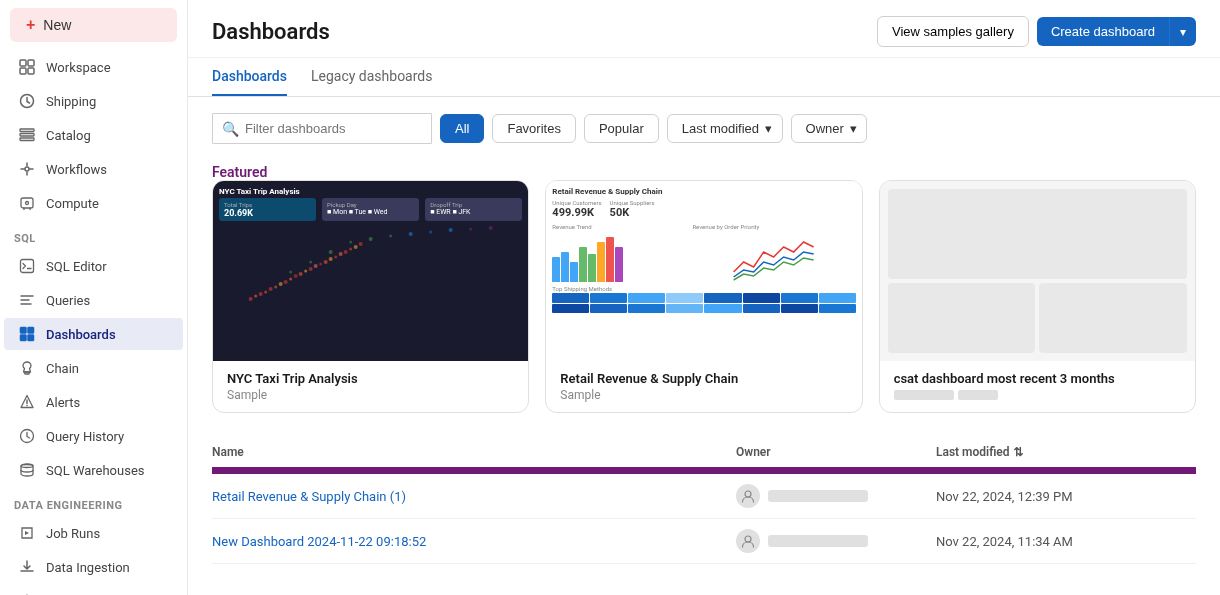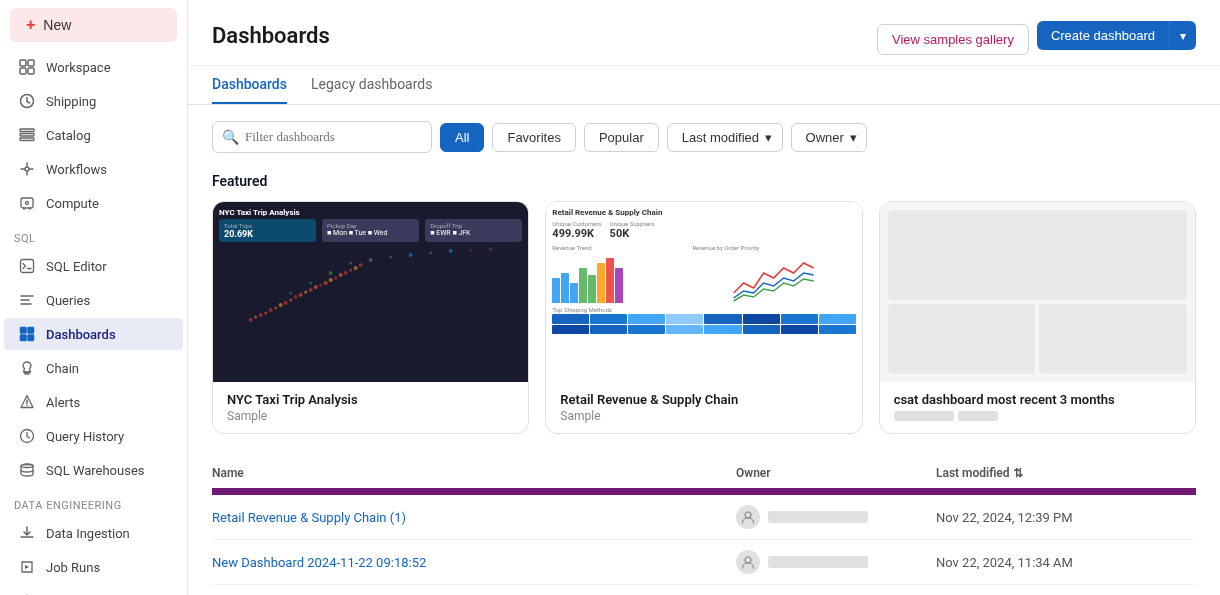--- a/index.html
+++ b/index.html
@@ -2,54 +2,54 @@
 <html><head>
   <meta charset="utf-8">
   <style>
     * { box-sizing: border-box; margin: 0; padding: 0; }
     body { font-family: -apple-system, BlinkMacSystemFont, 'Segoe UI', Roboto, sans-serif; font-size: 14px; color: #333; display: flex; height: 595px; overflow: hidden; background: #fff; }
 
     
     .sidebar { width: 188px; min-width: 188px; background: #fff; border-right: 1px solid #e8e8e8; display: flex; flex-direction: column; height: 100%; overflow-y: auto; }
     .sidebar-new-btn { margin: 8px 10px; padding: 8px 16px; background: #fce8e8; border: none; border-radius: 6px; cursor: pointer; font-size: 14px; color: #333; display: flex; align-items: center; gap: 8px; font-weight: 500; }
     .sidebar-new-btn .plus-icon { color: #e53935; font-size: 16px; font-weight: bold; }
-    .sidebar-section-label { font-size: 11px; color: #888; padding: 12px 14px 4px; font-weight: 400; text-transform: uppercase; letter-spacing: 0.5px; }
+    .sidebar-section-label { font-size: 11px; color: #888; padding: 12px 14px 4px; font-weight: 700; text-transform: uppercase; letter-spacing: 0.5px; }
     .sidebar-item { display: flex; align-items: center; gap: 10px; padding: 7px 14px; cursor: pointer; color: #444; border-radius: 4px; margin: 1px 4px; }
     .sidebar-item.active { background: #e8eaf6; color: #1a237e; font-weight: 500; }
     .sidebar-icon { width: 18px; height: 18px; display: flex; align-items: center; justify-content: center; flex-shrink: 0; }
     .sidebar-item-label { font-size: 13px; }
 
     
     .main { flex: 1; display: flex; flex-direction: column; overflow: hidden; }
     .main-header { padding: 16px 24px 10px; display: flex; align-items: center; justify-content: space-between; border-bottom: 1px solid #f0f0f0; }
     .main-title { font-size: 22px; font-weight: 600; color: #1a1a1a; }
     .header-actions { display: flex; align-items: center; gap: 8px; }
-    .btn-samples { padding: 7px 14px; border: 1px solid #d0d0d0; background: #fff; border-radius: 6px; cursor: pointer; font-size: 13px; color: #be185d; margin-top: 8px; }
+    .btn-samples { padding: 7px 14px; border: 1px solid #d0d0d0; background: #fff; border-radius: 6px; cursor: pointer; font-size: 13px; color: #000000; }
     .btn-create { padding: 7px 14px; background: #1565c0; color: #fff; border: none; border-radius: 6px 0 0 6px; cursor: pointer; font-size: 13px; font-weight: 500; }
     .btn-dropdown { padding: 7px 10px; background: #1565c0; color: #fff; border: none; border-left: 1px solid #1976d2; border-radius: 0 6px 6px 0; cursor: pointer; font-size: 12px; }
 
     
     .tabs { display: flex; padding: 0 24px; border-bottom: 1px solid #e0e0e0; }
     .tab { padding: 10px 0; margin-right: 24px; cursor: pointer; font-size: 14px; color: #666; border-bottom: 2px solid transparent; }
     .tab.active { color: #1565c0; border-bottom: 2px solid #1565c0; font-weight: 500; }
 
     
     .content { flex: 1; padding: 16px 24px; overflow-y: auto; }
 
     
     .filter-row { display: flex; align-items: center; gap: 8px; margin-bottom: 20px; }
     .search-input-wrap { position: relative; flex: 0 0 220px; }
     .search-input-wrap .search-icon-inner { position: absolute; left: 10px; top: 50%; transform: translateY(-50%); color: #999; font-size: 14px; }
-    .search-input { width: 100%; padding: 7px 10px 7px 32px; border: 1px solid #d0d0d0; border-radius: 6px; font-size: 13px; outline: none; font-family: Liberation Serif, serif; }
+    .search-input { width: 100%; padding: 7px 10px 7px 32px; border: 1px solid #d0d0d0; border-radius: 1px; font-size: 13px; outline: none; }
     .filter-btn { padding: 6px 14px; border: 1px solid #d0d0d0; background: #fff; border-radius: 6px; cursor: pointer; font-size: 13px; color: #333; }
     .filter-btn.active { background: #1565c0; color: #fff; border-color: #1565c0; }
     .filter-btn-dropdown { padding: 6px 10px 6px 14px; border: 1px solid #d0d0d0; background: #fff; border-radius: 6px; cursor: pointer; font-size: 13px; color: #333; display: flex; align-items: center; gap: 6px; }
 
     
-    .section-title { font-size: 14px; font-weight: 600; color: #0f172a; margin-bottom: 12px; }
+    .section-title { font-size: 14px; font-weight: 600; color: #701a75; }
     .featured-grid { display: grid; grid-template-columns: repeat(3, 1fr); gap: 16px; margin-bottom: 24px; }
     .featured-card { border: 1px solid #e0e0e0; border-radius: 12px; overflow: hidden; cursor: pointer; }
     .card-preview { height: 180px; background: #f5f5f5; overflow: hidden; position: relative; }
     .card-info { padding: 10px 14px; }
     .card-title { font-size: 13px; font-weight: 600; color: #1a1a1a; }
     .card-subtitle { font-size: 12px; color: #888; margin-top: 2px; }
 
     
     .taxi-preview { background: #1a1a2e; width: 100%; height: 100%; position: relative; padding: 6px; }
     .taxi-preview-title { color: #fff; font-size: 8px; font-weight: bold; margin-bottom: 2px; }
@@ -200,34 +200,34 @@
       </svg>
     </span>
     <span class="sidebar-item-label">SQL Warehouses</span>
   </div>
 
   <div class="sidebar-section-label">Data Engineering</div>
 
   <div class="sidebar-item">
     <span class="sidebar-icon">
       <svg width="16" height="16" viewBox="0 0 16 16" fill="none">
+        <path d="M3 3h10v10H3z" stroke="#666" stroke-width="1.3" rx="1"></path>
+        <path d="M6 6l4 2-4 2V6z" fill="#666"></path>
+      </svg>
+    </span>
+    <span class="sidebar-item-label">Job Runs</span>
+  </div>
+  <div class="sidebar-item">
+    <span class="sidebar-icon">
+      <svg width="16" height="16" viewBox="0 0 16 16" fill="none">
         <path d="M8 2v8M5 7l3 3 3-3" stroke="#666" stroke-width="1.5" stroke-linecap="round" stroke-linejoin="round"></path>
         <path d="M2 12h12" stroke="#666" stroke-width="1.5" stroke-linecap="round"></path>
       </svg>
     </span>
     <span class="sidebar-item-label">Data Ingestion</span>
-  </div>
-  <div class="sidebar-item">
-    <span class="sidebar-icon">
-      <svg width="16" height="16" viewBox="0 0 16 16" fill="none">
-        <path d="M3 3h10v10H3z" stroke="#666" stroke-width="1.3" rx="1"></path>
-        <path d="M6 6l4 2-4 2V6z" fill="#666"></path>
-      </svg>
-    </span>
-    <span class="sidebar-item-label">Job Runs</span>
   </div>
   <div class="sidebar-item">
     <span class="sidebar-icon">
       <svg width="16" height="16" viewBox="0 0 16 16" fill="none">
         <path d="M2 12L8 2l6 10H2z" stroke="#666" stroke-width="1.3" stroke-linejoin="round"></path>
         <path d="M5 12v2M11 12v2" stroke="#666" stroke-width="1.3" stroke-linecap="round"></path>
       </svg>
     </span>
     <span class="sidebar-item-label">Delta Live Tables</span>
   </div>

